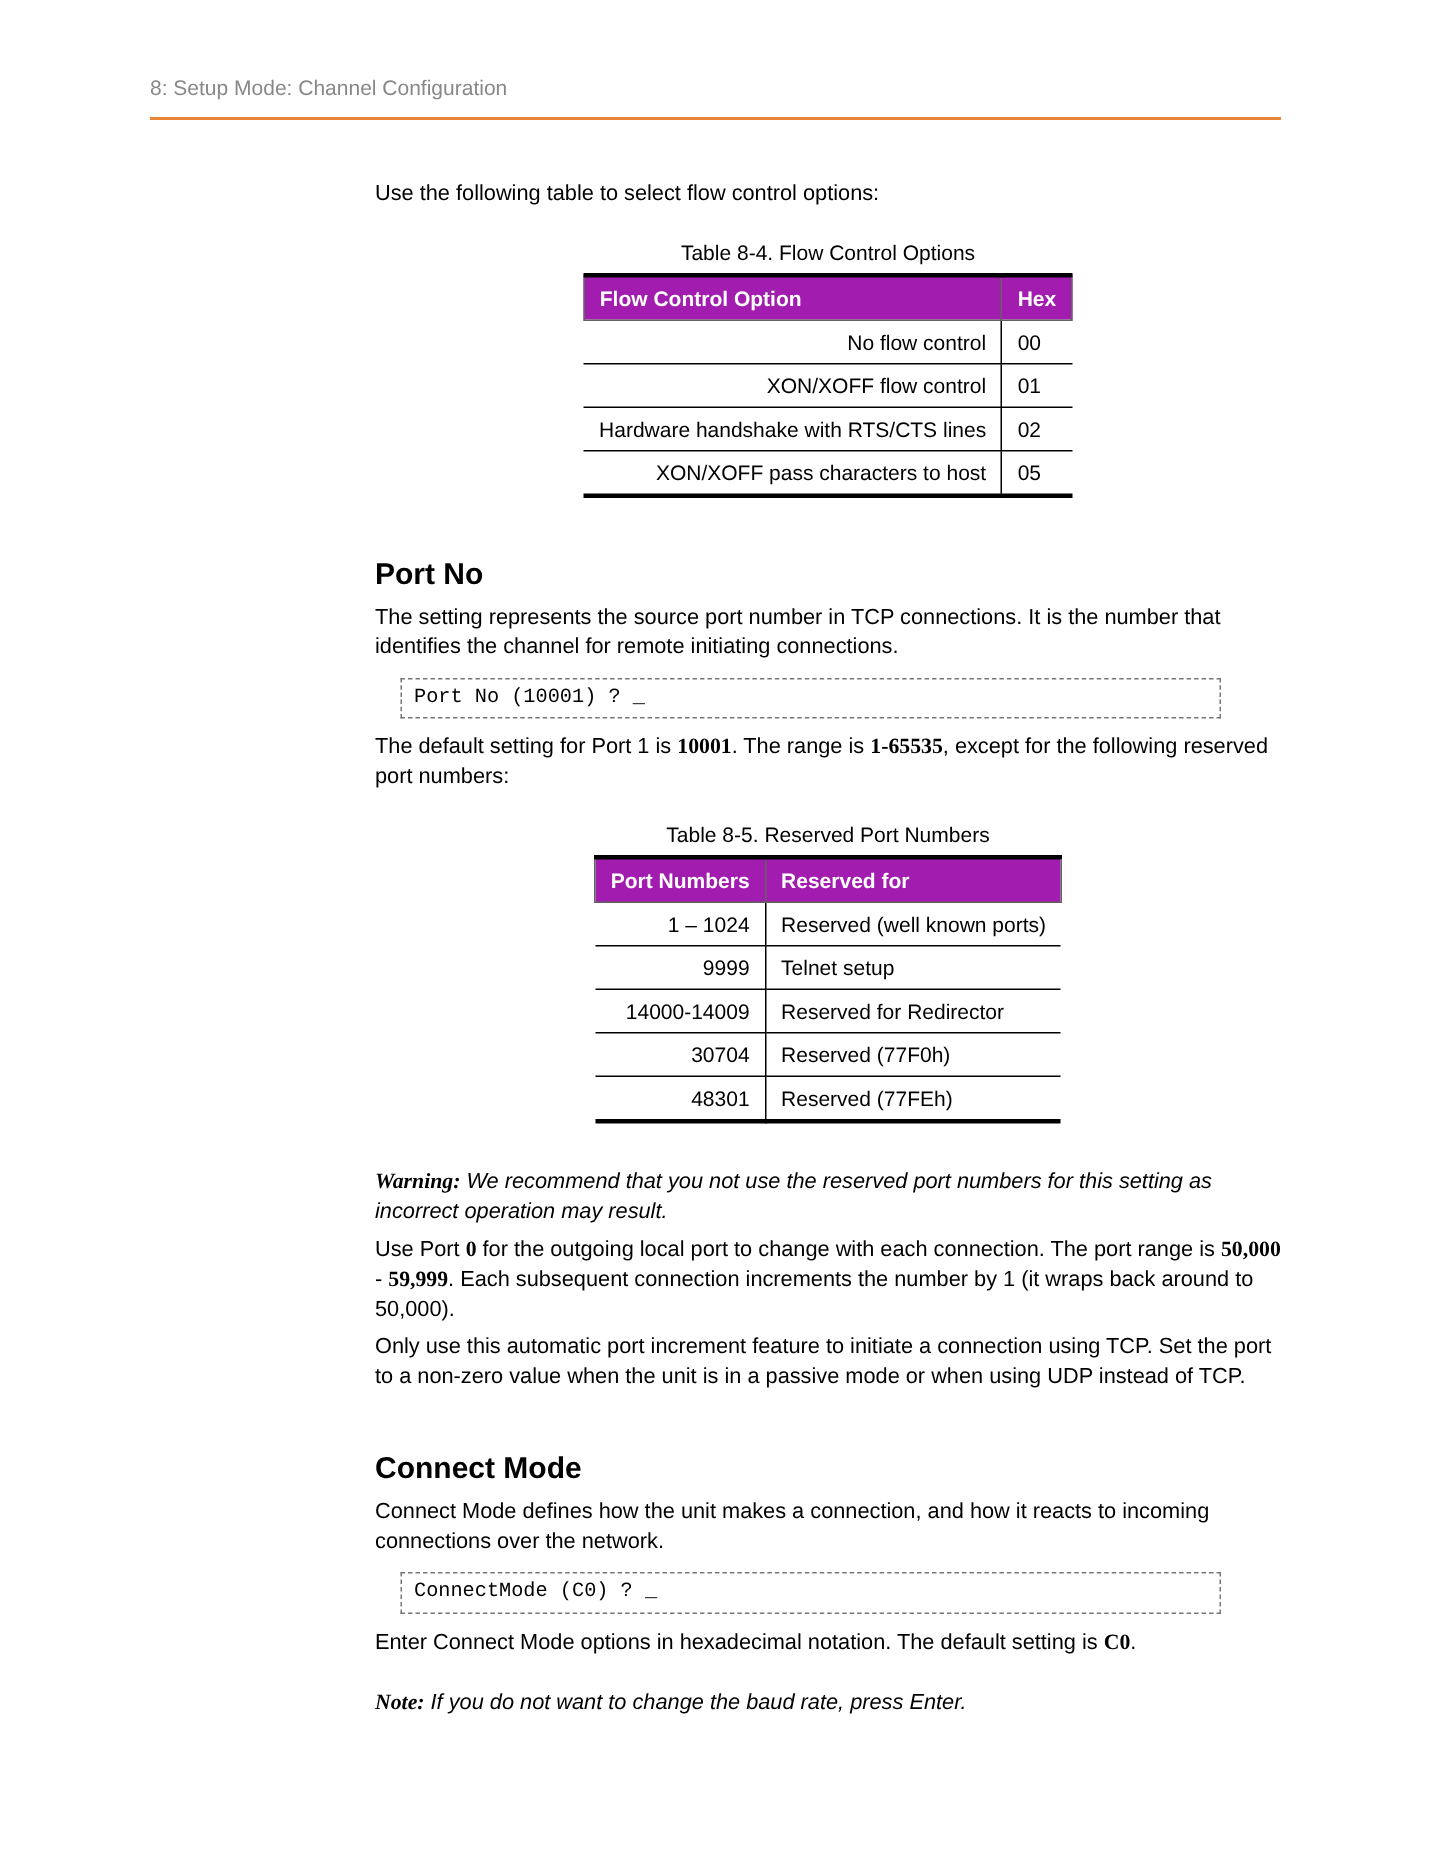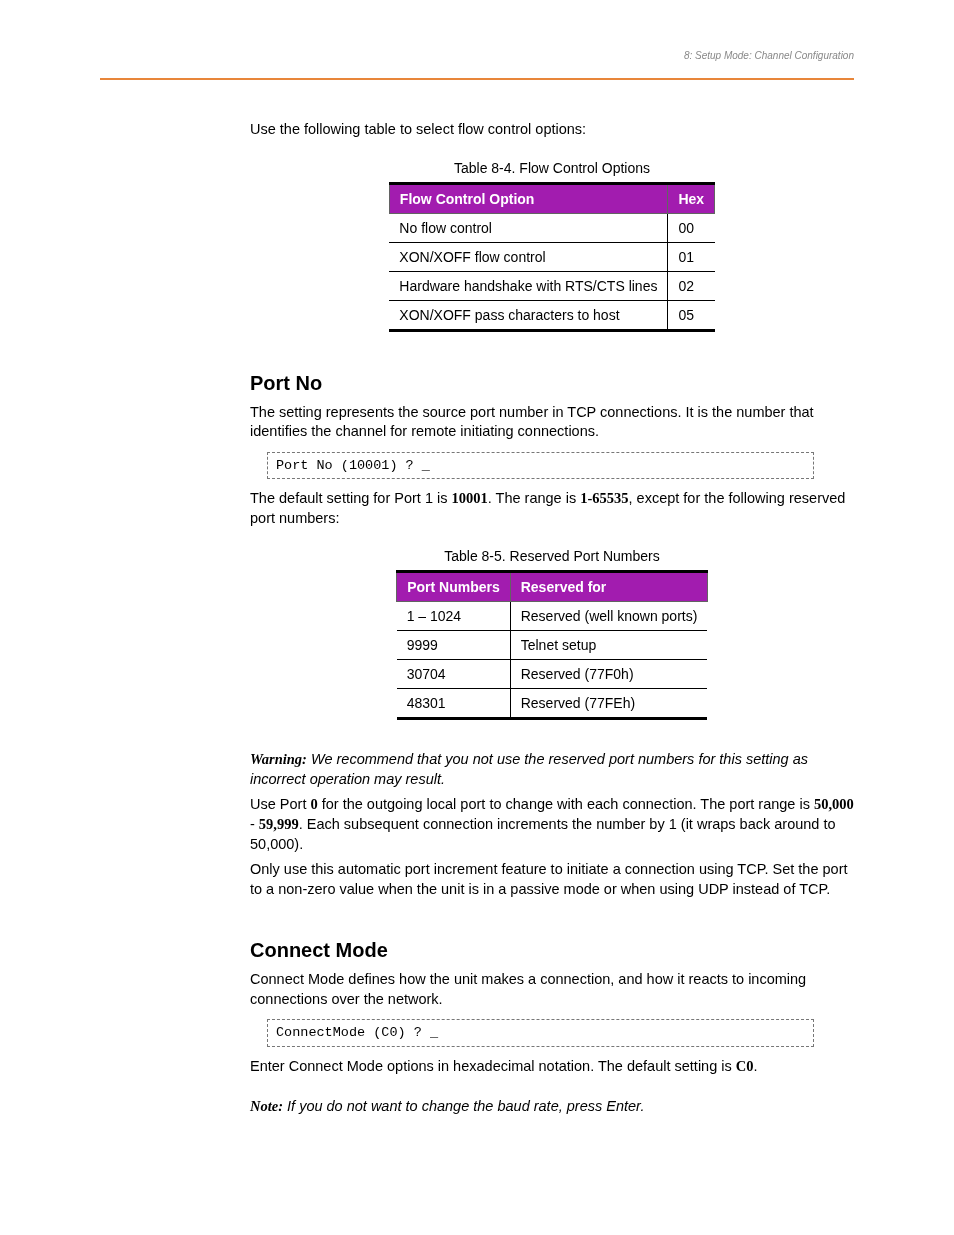--- a/index.html
+++ b/index.html
@@ -13,23 +13,22 @@
   }
   .page {
     padding: 50px 100px 50px 100px;
   }
   .header-region {
     border-bottom: 2px solid #e8863a;
     height: 30px;
     margin-bottom: 40px;
   }
   .header-text {
-    text-align: right;
-    font-style: italic;
-    font-size: 10px;
+    text-align: left;
+    font-size: 14px;
     color: #888;
     padding-bottom: 4px;
   }
   .content {
     margin-left: 150px;
   }
   p {
     font-size: 14.5px;
     line-height: 1.35;
     margin: 6px 0;
@@ -62,21 +61,21 @@
     padding: 6px 10px;
     border: 1px solid #636363;
   }
   table.data td {
     font-size: 14px;
     padding: 6px 10px;
     border: 1px solid #000;
     border-left: none;
     border-right: 1px solid #000;
   }
-  table.data td:first-child { border-left: none; }
+  table.data td:first-child { border-left: none; text-align: right; }
   table.data td:last-child { border-right: none; }
   table.data tr td { border-right: 1px solid #000; }
   table.data tr td:last-child { border-right: none; }
   .code-box {
     border: 1px dashed #777;
     padding: 4px 8px;
     font-family: "Courier New", monospace;
     font-size: 13.5px;
     margin: 10px 40px 10px 17px;
     min-height: 20px;
@@ -144,20 +143,24 @@
       <tbody>
         <tr>
             <td>1 – 1024</td>
             <td>Reserved (well known ports)</td>
           </tr>
         <tr>
             <td>9999</td>
             <td>Telnet setup</td>
           </tr>
         <tr>
+            <td>14000-14009</td>
+            <td>Reserved for Redirector</td>
+          </tr>
+        <tr>
             <td>30704</td>
             <td>Reserved (77F0h)</td>
           </tr>
         <tr>
             <td>48301</td>
             <td>Reserved (77FEh)</td>
           </tr>
       </tbody>
     </table>
 

